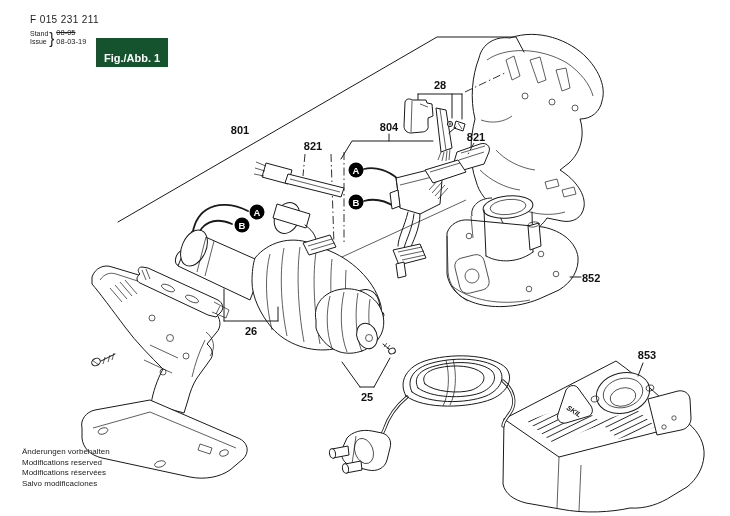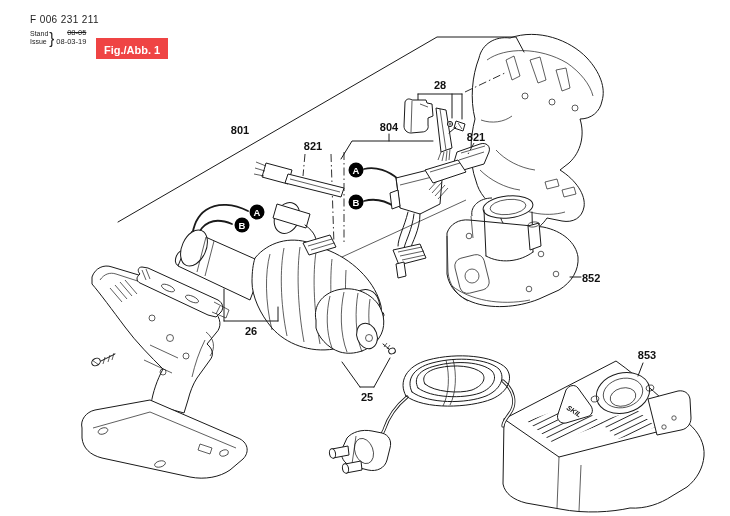--- a/index.html
+++ b/index.html
@@ -5,23 +5,23 @@
   html,body{margin:0;padding:0;background:#fff;}
   #page{position:relative;width:730px;height:516px;background:#fff;overflow:hidden;
         font-family:"Liberation Sans",sans-serif;color:#111;}
   #art{position:absolute;left:0;top:0;}
   .hdr{position:absolute;left:30px;top:14px;}
   .pn{font-size:10px;letter-spacing:.4px;color:#222;}
   .issue-row{display:flex;align-items:center;margin-top:4px;}
   .si{display:flex;flex-direction:column;font-size:7px;line-height:8px;color:#222;}
   .brace{font-size:15px;font-weight:300;margin:0 2px 0 1px;color:#222;transform:scaleY(1.15);}
   .dates{display:flex;flex-direction:column;font-size:7.5px;line-height:8.5px;color:#222;}
-  .struck{text-decoration:line-through;text-align:right;}
-  .figbox{position:absolute;left:96px;top:38px;background:#ef4444;color:#fff;
-          font-size:11px;font-weight:bold;padding:6px 8px 3px 8px;}
+  .struck{text-decoration:line-through;}
+  .figbox{position:absolute;left:96px;top:38px;background:#14532d;color:#fff;
+          font-size:11px;font-weight:bold;padding:14px 8px 3px 8px;}
   .ftr{position:absolute;left:22px;top:447px;font-size:8px;line-height:10.5px;color:#222;}
   
   .ln{fill:none;stroke:#1a1a1a;stroke-width:1;stroke-linejoin:round;stroke-linecap:round;}
   .fw{fill:#fff;stroke:#1a1a1a;stroke-width:1;stroke-linejoin:round;}
   .thin{fill:none;stroke:#1a1a1a;stroke-width:.7;}
   .w2{fill:none;stroke:#1a1a1a;stroke-width:1.8;stroke-linecap:round;}
   .dd{fill:none;stroke:#1a1a1a;stroke-width:.9;stroke-dasharray:8 3 1.5 3;}
   .co{fill:none;stroke:#1a1a1a;stroke-width:3.2;stroke-linecap:round;}
   .ci{fill:none;stroke:#fff;stroke-width:1.6;stroke-linecap:round;}
   .callout{font:bold 11px "Liberation Sans",sans-serif;fill:#111;}
@@ -315,29 +315,35 @@
       <circle class="mk" cx="356" cy="170" r="7.5"></circle>
       <text class="mkt" x="356" y="173.5">A</text>
     </g>
     <g>
       <circle class="mk" cx="356" cy="202" r="7.5"></circle>
       <text class="mkt" x="356" y="205.5">B</text>
     </g>
   </svg>
 
   <div class="hdr">
-    <div class="pn">F 006 231 211</div>
+    <div class="pn">F 015 231 211</div>
     <div class="issue-row">
       <div class="si">
         <span>Stand</span>
         <span>Issue</span>
       </div>
       <span class="brace">}</span>
       <div class="dates">
         <span class="struck">08-05</span>
         <span>08-03-19</span>
       </div>
     </div>
   </div>
   <div class="figbox">Fig./Abb. 1</div>
 
+  <div class="ftr">
+    <div>Änderungen vorbehalten</div>
+    <div>Modifications reserved</div>
+    <div>Modifications réservées</div>
+    <div>Salvo modificaciones</div>
+  </div>
 
 </div>
 
 </body></html>

